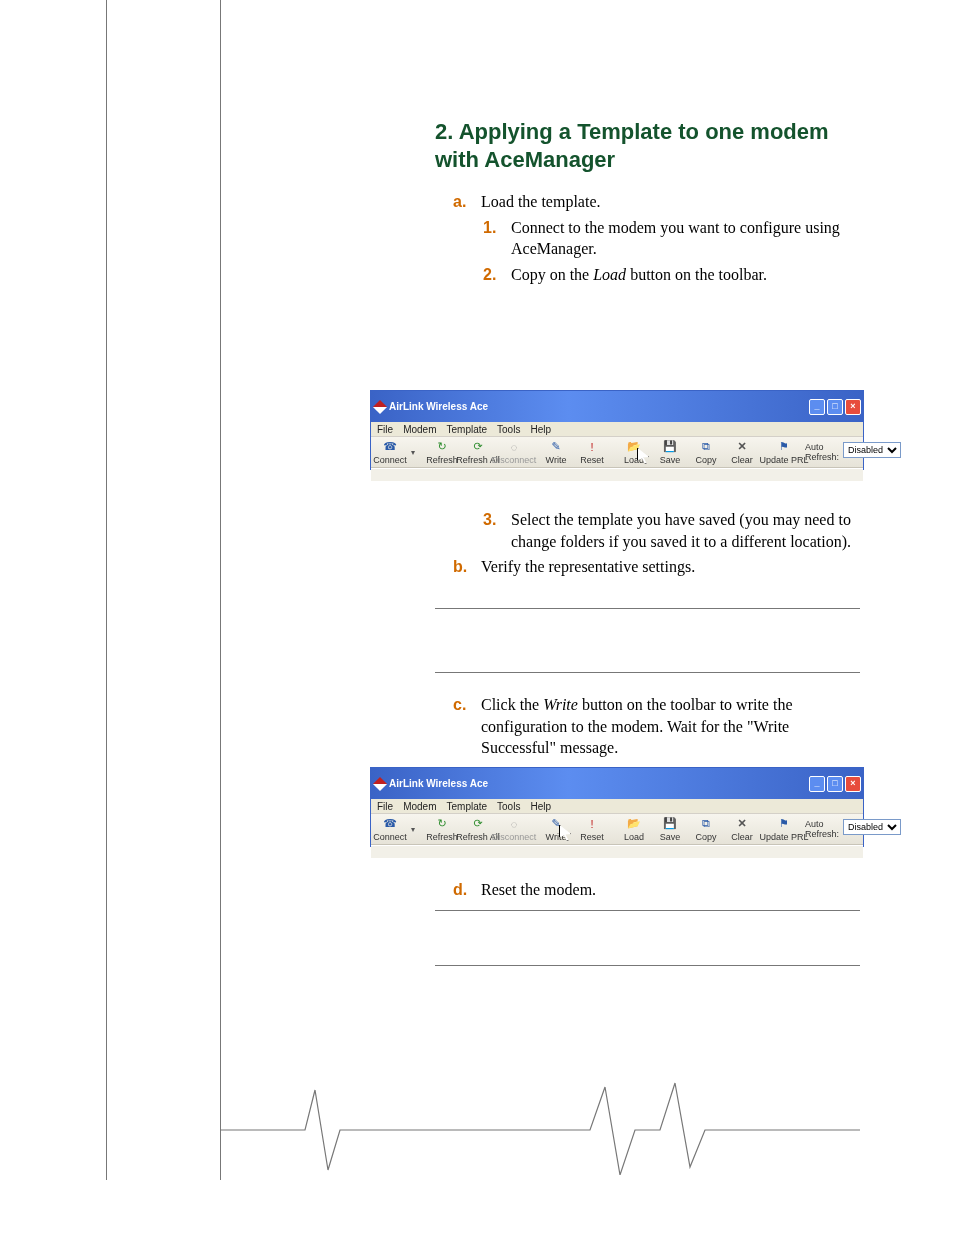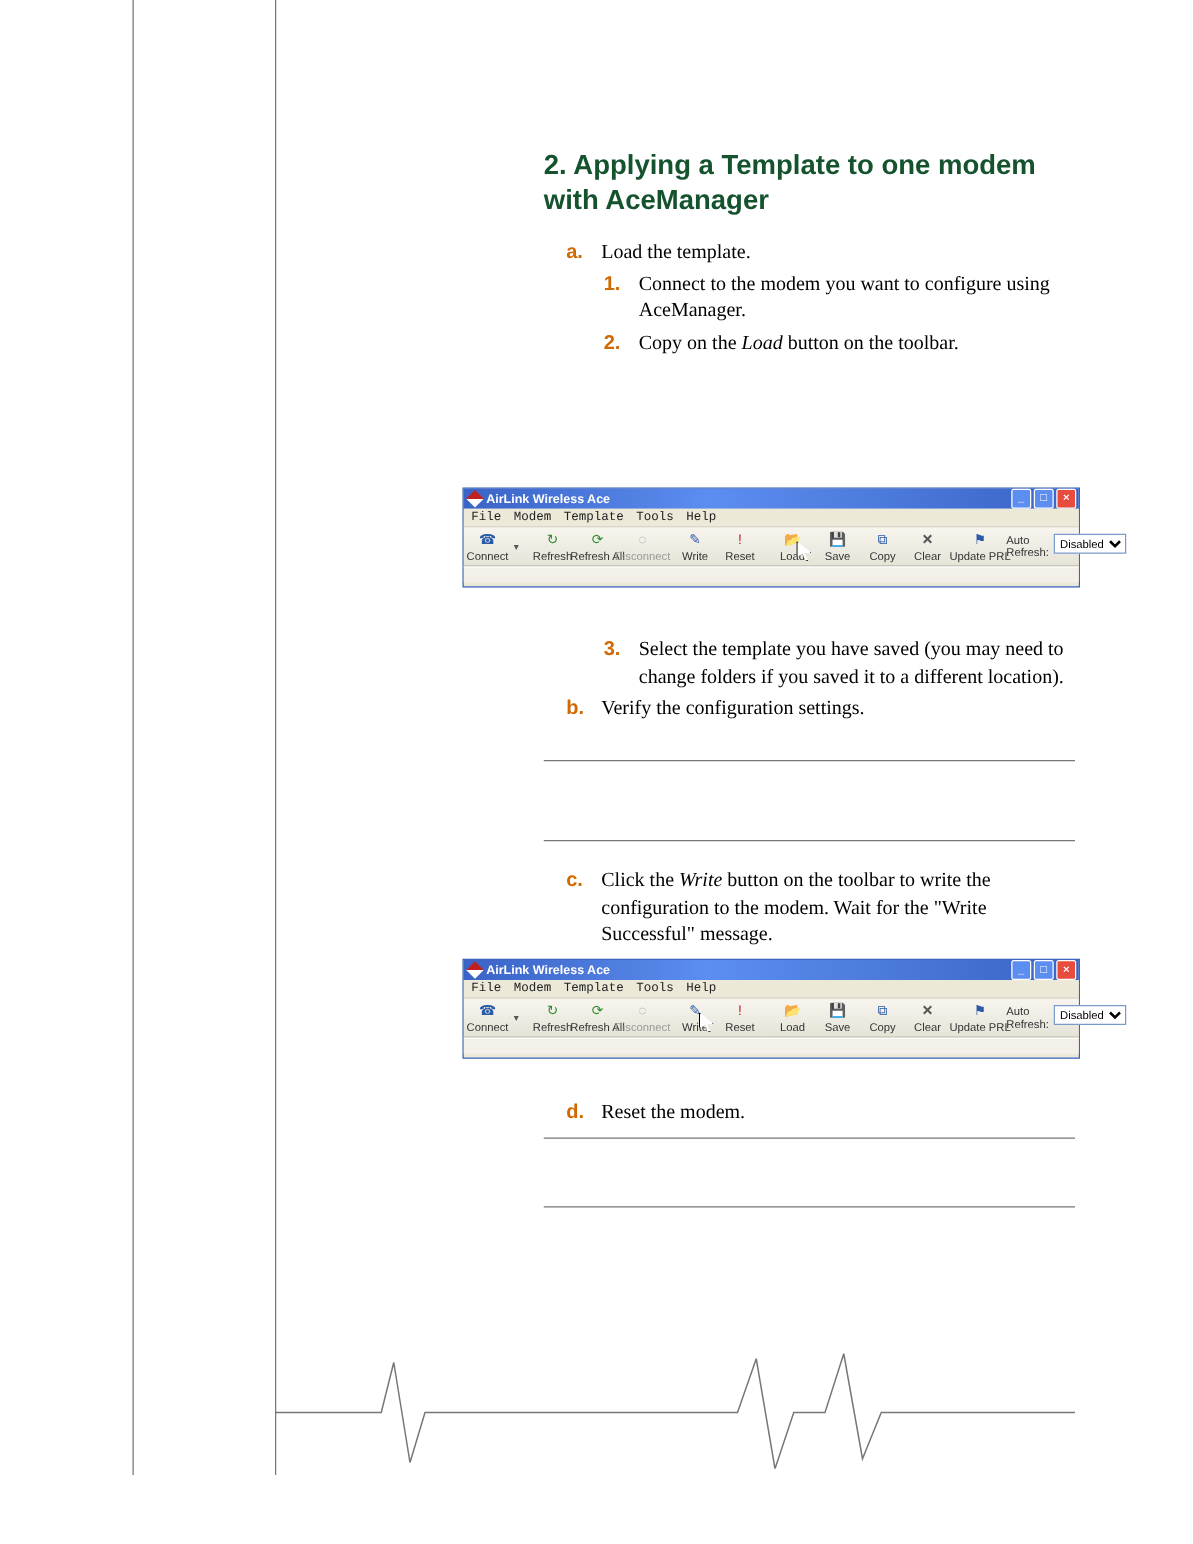--- a/index.html
+++ b/index.html
@@ -85,21 +85,21 @@
     left: 370px;
     width: 492px;
     height: 78px;
     background: #ece9d8;
     border: 1px solid #3a63c6;
     box-shadow: 0 0 0 0 #000;
   }
   .appwin.one { top: 390px; }
   .appwin.two { top: 767px; }
   .titlebar {
-    height: 16px;
+    height: 31px;
     background: linear-gradient(to right, #3a63c6, #5c8df0 40%, #3a63c6);
     color: #fff;
     display: flex;
     align-items: center;
     justify-content: space-between;
     font-family: Tahoma, Arial, sans-serif;
     font-size: 10px;
     font-weight: bold;
     padding: 0 2px 0 4px;
   }
@@ -111,21 +111,21 @@
     border-radius: 2px;
     font-size: 9px;
     line-height: 12px;
     text-align: center;
     color:#fff;
   }
   .titlebar .winbtn.close { background:#e74c3c; }
   .menubar {
     height: 14px;
     background: #ece9d8;
-    font-family: Liberation Mono, monospace;
+    font-family: Liberation Sans, sans-serif;
     font-size: 10px;
     display: flex;
     gap: 10px;
     padding: 0 6px;
     align-items: center;
     color: #222;
     border-bottom: 1px solid #d4d0c8;
   }
   .toolbar {
     height: 30px;
@@ -339,21 +339,21 @@
   <div class="content2 step3">
     <div class="list-num" style="margin-left:48px">
       <div class="row">
         <div class="marker-num">3.</div>
         <div class="txt">Select the template you have saved (you may need to change folders if you saved it to a different location).</div>
       </div>
     </div>
     <div class="list-a" style="margin-left:18px">
       <div class="row">
         <div class="marker-alpha">b.</div>
-        <div class="txt">Verify the configuration settings.</div>
+        <div class="txt">Verify the representative settings.</div>
       </div>
     </div>
   </div>
 
   <div class="hsep top a"></div>
   <div class="hsep top b"></div>
 
   <div class="content2 stepc">
     <div class="list-a" style="margin-left:18px">
       <div class="row">

